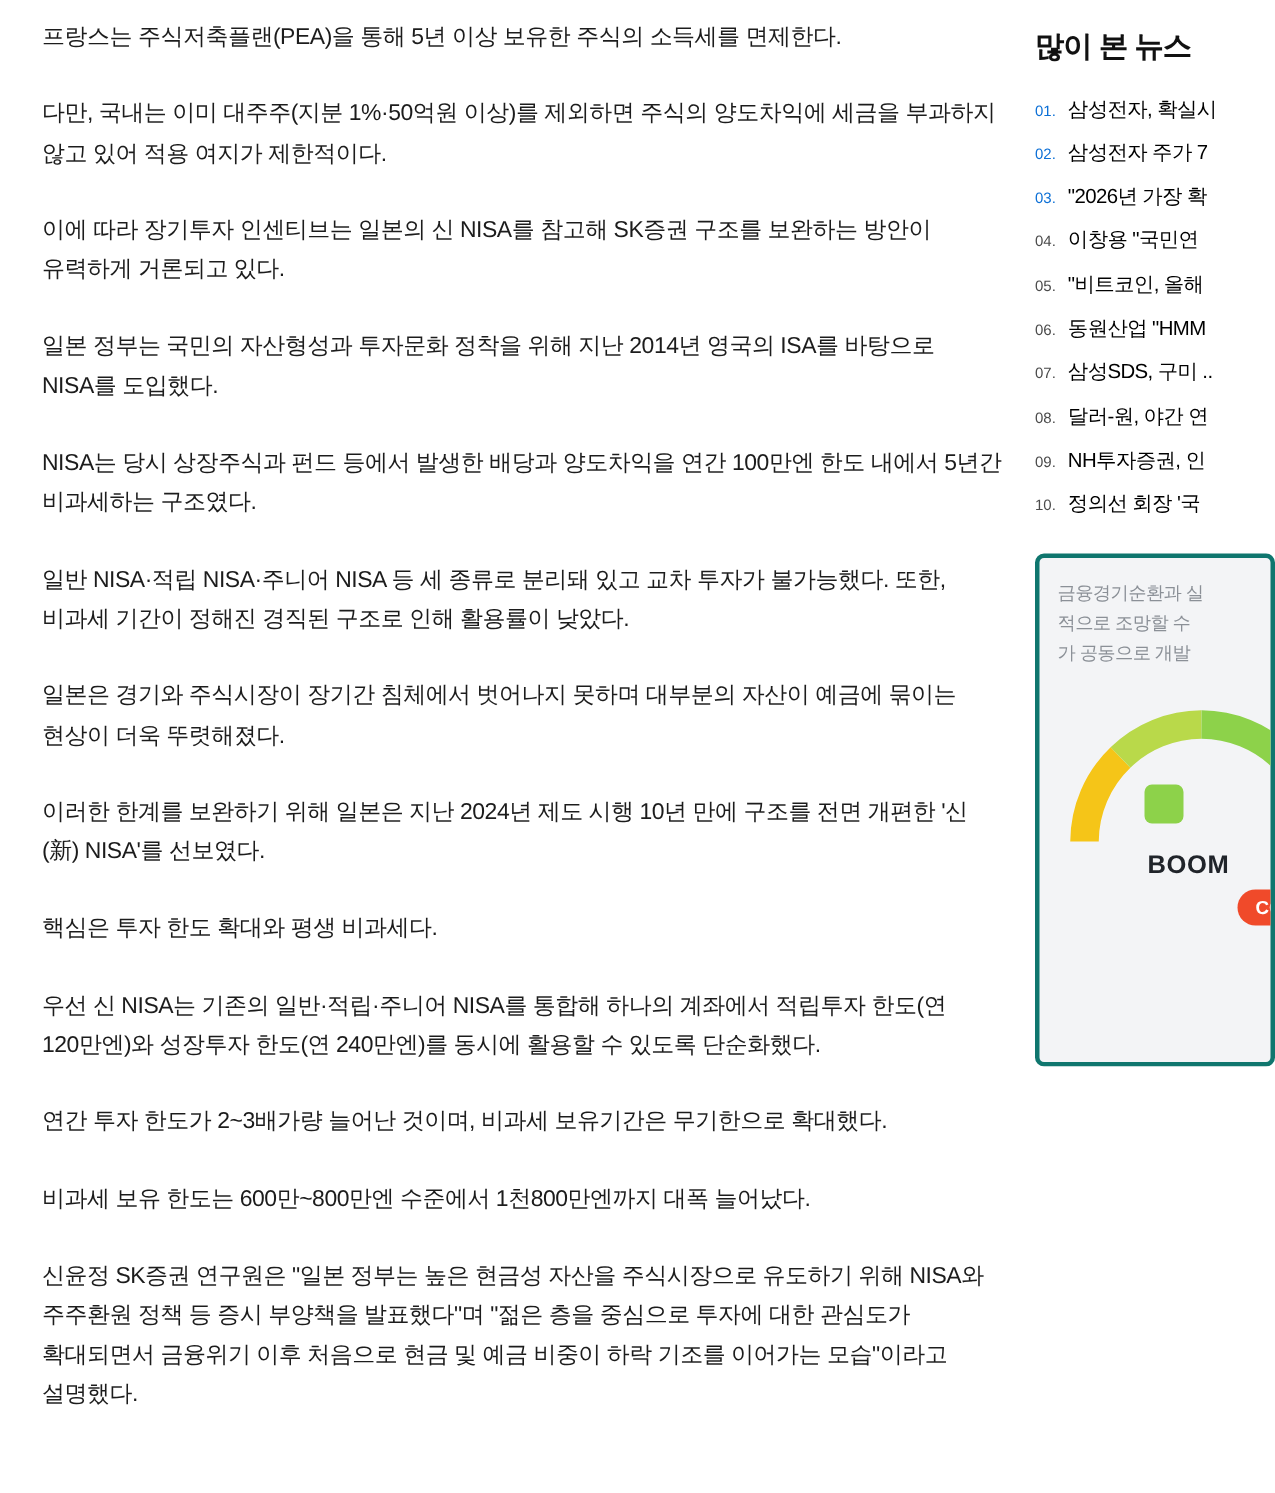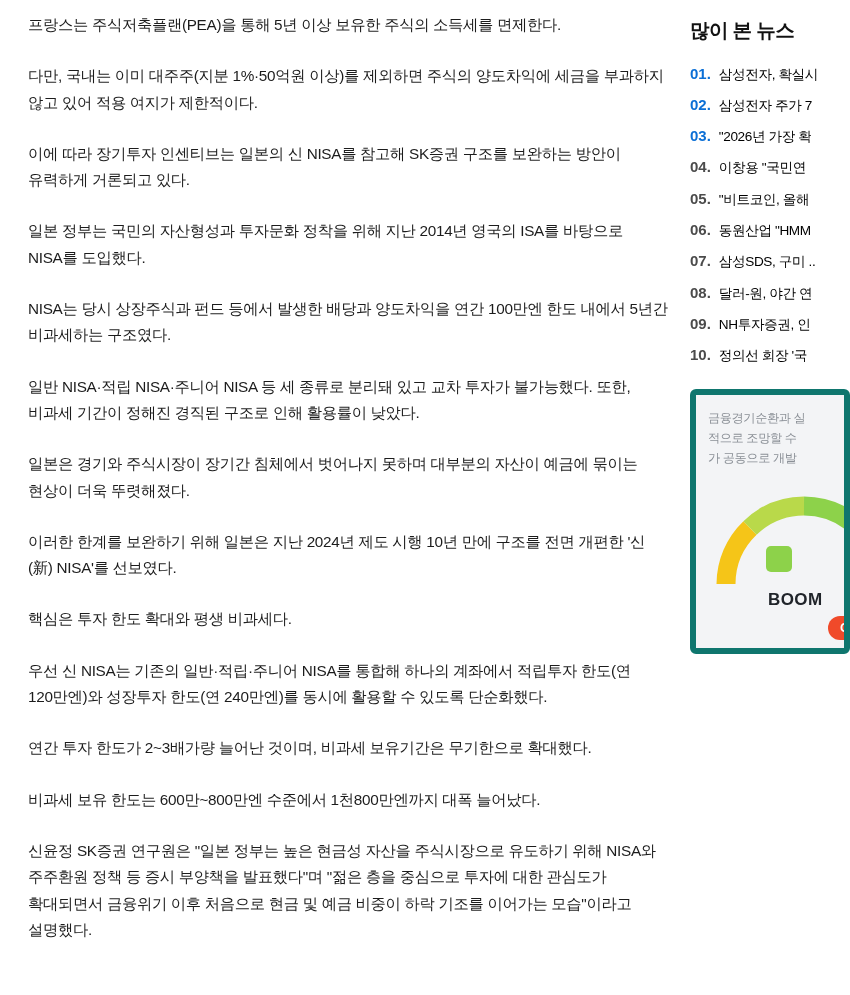--- a/index.html
+++ b/index.html
@@ -64,41 +64,41 @@
     display: flex;
     align-items: baseline;
     gap: 8px;
     font-size: 13.6px;
     line-height: 1.2;
     padding: 6.5px 0;
     white-space: nowrap;
     overflow: hidden;
   }
   .rank-num {
-    font-weight: bold;
+    font-weight: normal;
     color: #4b4b4b;
-    font-size: 15px;
+    font-size: 10px;
     flex: none;
   }
   .rank-item.hot .rank-num { color: #0b6fd6; }
   .rank-text {
     color: #000000;
     letter-spacing: -0.4px;
     overflow: hidden;
     text-overflow: clip;
   }
 
   
   .promo {
     margin-top: 18px;
     background: #f3f4f6;
-    border: 6px solid #0f766e;
+    border: 3px solid #0f766e;
     border-radius: 6px;
     padding: 14px 12px 0 12px;
-    height: 265px;
+    height: 342px;
     box-sizing: border-box;
     position: relative;
     overflow: hidden;
   }
   .promo-text {
     font-size: 12.2px;
     line-height: 1.62;
     color: #8b9097;
     letter-spacing: -0.4px;
     margin: 0;

